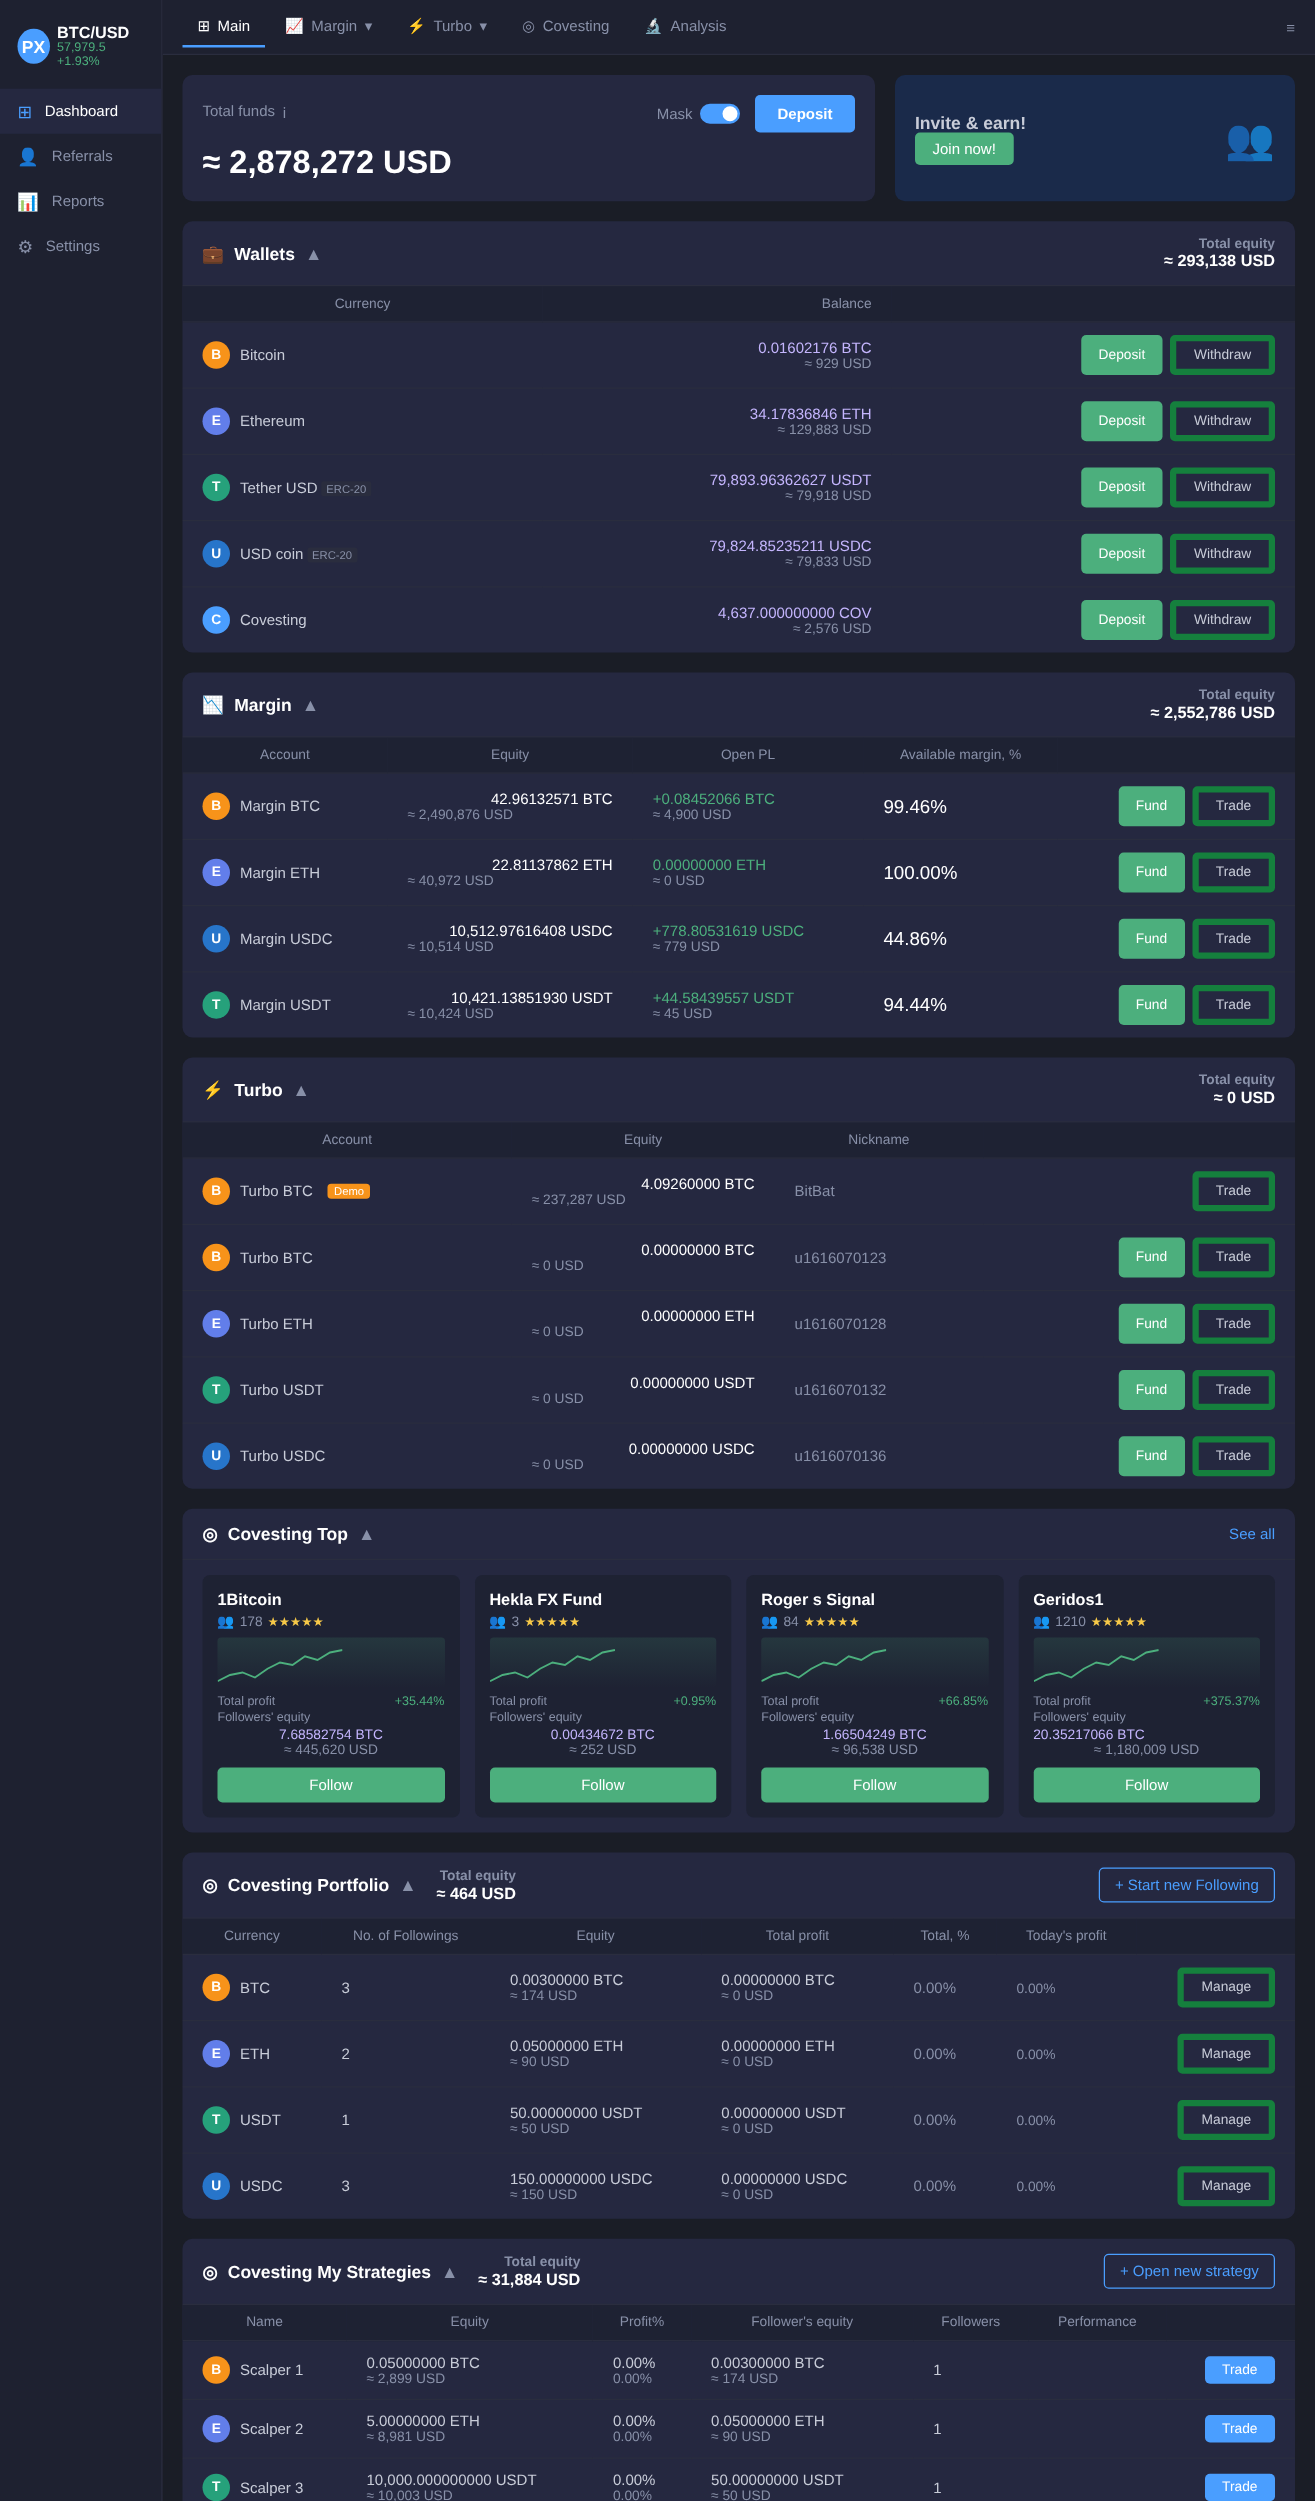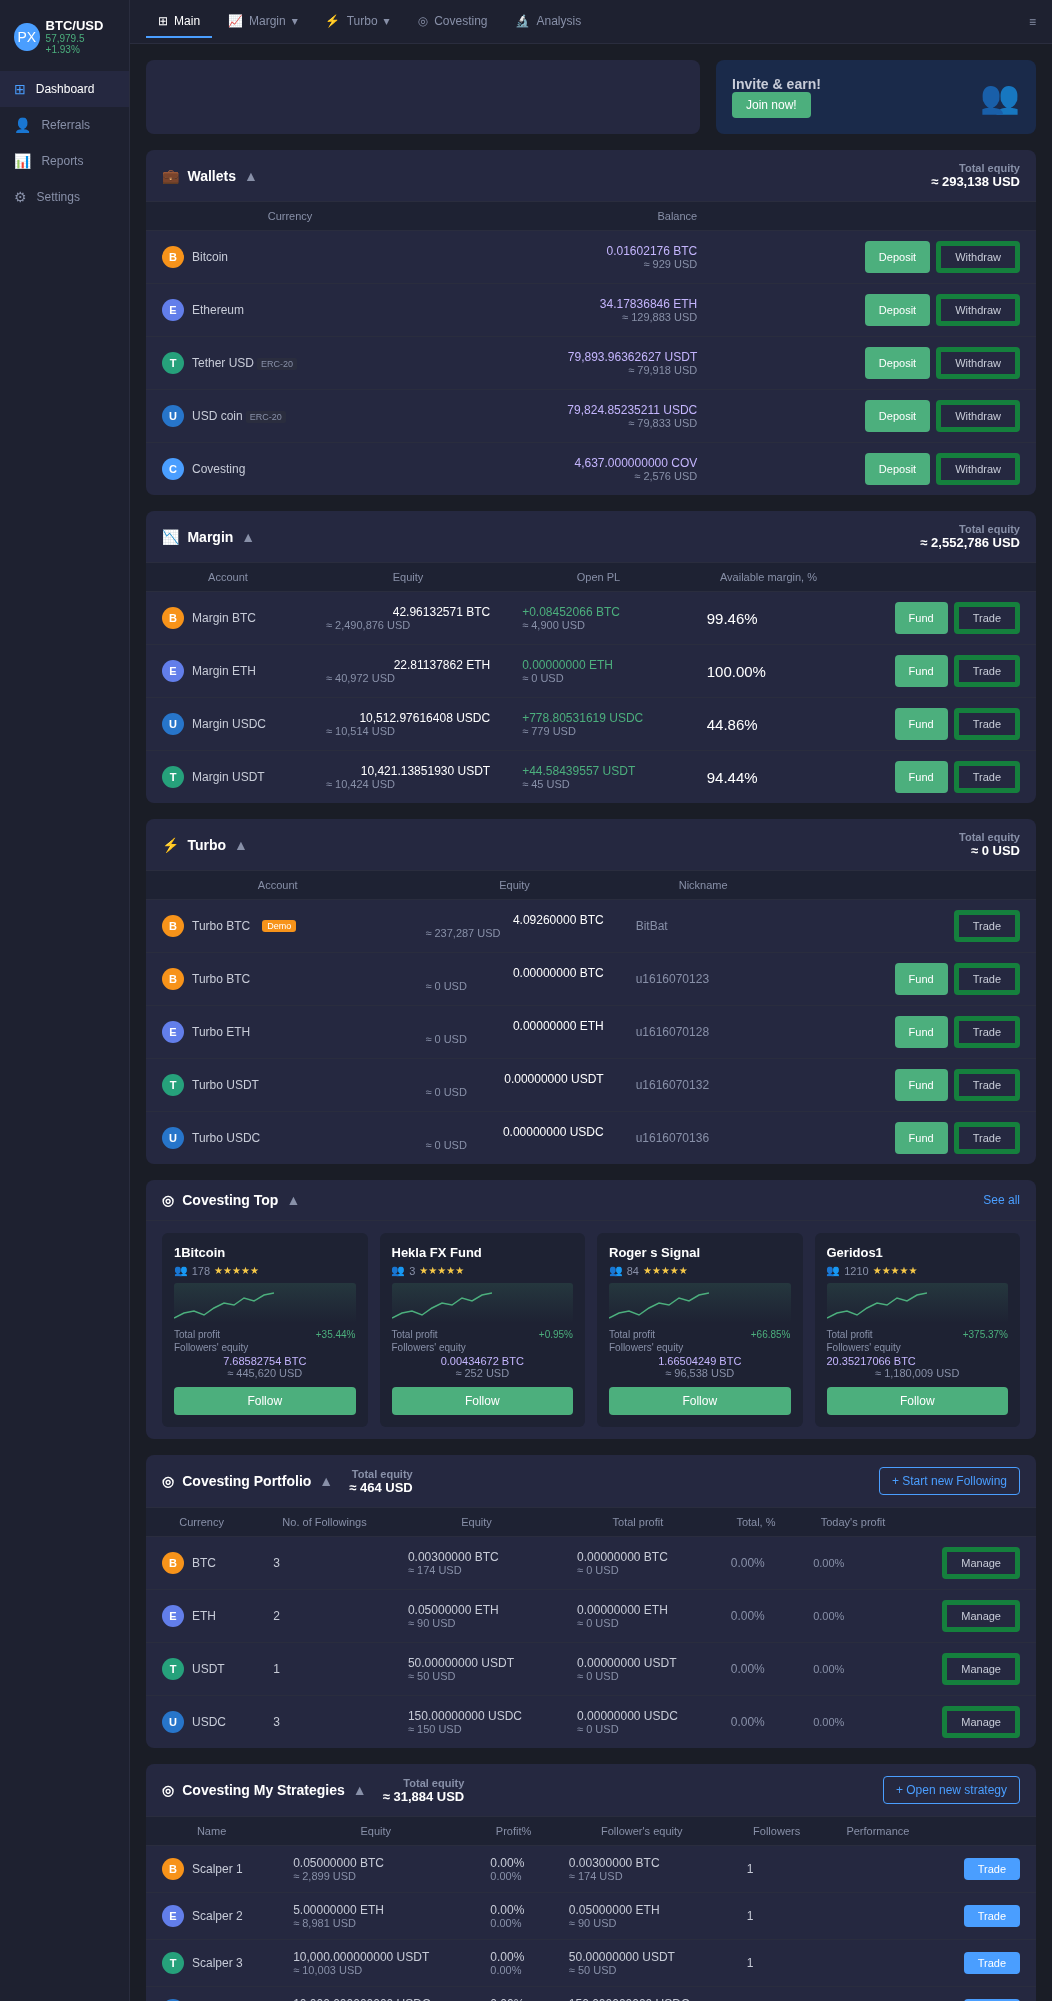--- a/index.html
+++ b/index.html
@@ -31,21 +31,21 @@
     }
     .logo-icon {
       width: 28px;
       height: 28px;
       background: #4a9eff;
       border-radius: 50%;
       display: flex;
       align-items: center;
       justify-content: center;
       font-size: 14px;
-      font-weight: normal;
+      font-weight: bold;
       color: #fff;
     }
     .logo-text {
       color: #fff;
       font-size: 13px;
       font-weight: 600;
     }
     .logo-price {
       font-size: 10px;
       color: #4caf7d;
@@ -506,20 +506,34 @@
       <span>🔬</span>
       <span>Analysis</span>
     </div>
     <div class="top-nav-more">≡</div>
   </div>
 
   <div class="page-content">
 
     <div class="top-area">
       <div class="funds-card">
+        <div style="display:flex;align-items:center;justify-content:space-between;margin-bottom:8px;">
+          <div class="funds-title">
+            <span>Total funds</span>
+            <span style="color:#8890a8;font-size:12px;">ℹ</span>
+          </div>
+          <div style="display:flex;align-items:center;gap:12px;">
+            <div class="mask-toggle">
+              <span>Mask</span>
+              <div class="toggle-switch"></div>
+            </div>
+            <button class="deposit-btn">Deposit</button>
+          </div>
+        </div>
+        <div class="funds-amount">≈ 2,878,272 USD</div>
       </div>
       <div class="invite-card">
         <div>
           <h3>Invite &amp; earn!</h3>
           <button class="join-btn">Join now!</button>
         </div>
         <div class="invite-graphic">👥</div>
       </div>
     </div>
 

